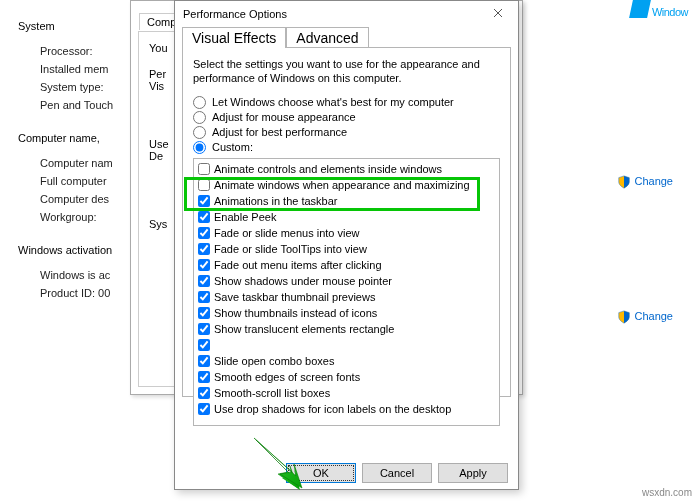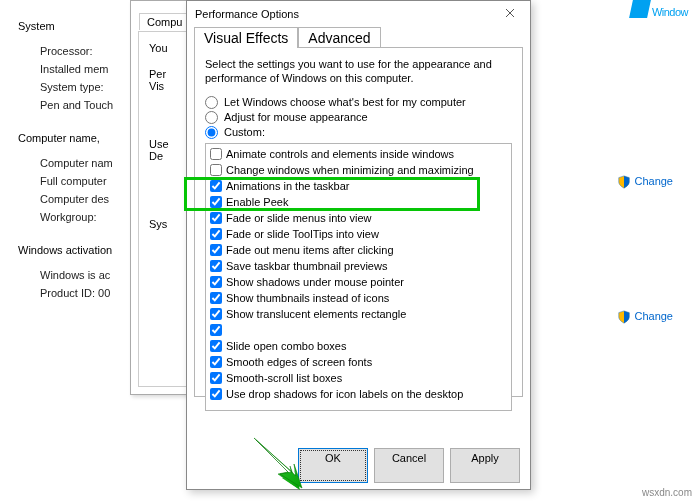--- a/index.html
+++ b/index.html
@@ -15,39 +15,39 @@
     
     
     .sys-props { position:absolute; left:130px; top:0; width:393px; height:395px; background:#fff; border:1px solid #aaa; box-shadow:2px 2px 4px rgba(0,0,0,.15);}
     .sys-props .tabs { position:absolute; top:12px; left:8px; }
     .sys-props .tab { display:inline-block; border:1px solid #ccc; border-bottom:none; padding:2px 7px; background:#fff; font-size:11px;}
     .sys-props .body { position:absolute; top:30px; left:7px; right:7px; bottom:7px; border:1px solid #ccc; padding:10px;}
     .sys-props .grp { margin-bottom:22px;}
     .sys-props .settings-btn { position:absolute; right:18px; width:68px; height:20px; border:1px solid #adadad; background:#e1e1e1; font-size:11px; text-align:center; line-height:18px;}
     
     
-    .perf { position:absolute; left:186px; top:0; width:345px; height:490px; background:#fff; border:1px solid #888; box-shadow:3px 3px 8px rgba(0,0,0,.2);}
+    .perf { position:absolute; left:174px; top:0; width:345px; height:490px; background:#fff; border:1px solid #888; box-shadow:3px 3px 8px rgba(0,0,0,.2);}
     .perf-title { height:26px; line-height:26px; padding:0 8px; font-size:11px; color:#000; position:relative; }
     .perf-close { position:absolute; right:6px; top:4px; width:28px; height:18px; text-align:center; line-height:16px; color:#555; font-size:14px;}
     .perf-tabs { position:relative; height:20px; margin:0 7px; }
     .perf-tab { display:inline-block; border:1px solid #b5b5b5; border-bottom:none; background:#fff; padding:2px 9px; font-size:14px; position:relative; }
     .perf-tab.active { background:#fff; z-index:2; }
     .perf-body { margin:0 7px 7px 7px; border:1px solid #b5b5b5; padding:10px 10px 0 10px; height:350px; position:relative; background:#fff;}
     .perf-desc { margin-bottom:10px; line-height:1.25; }
     .radio-row { margin:2px 0; display:flex; align-items:flex-start; gap:4px; }
     .radio-row input[type=radio] { margin:0 2px 0 0; }
     
     .opt-list { border:1px solid #b5b5b5; background:#fff; margin-top:4px; height:268px; overflow:auto; padding:2px 4px;}
     .opt-row { display:flex; align-items:center; gap:4px; padding:2px 0; white-space:nowrap; font-size:11px;}
     .opt-row input[type=checkbox] { width:12px; height:12px; }
     
     .highlight-box { position:absolute; border:3px solid #06c506; pointer-events:none; }
     
     .btn-row { position:absolute; bottom:6px; right:10px; display:flex; gap:6px;}
-    .win-btn { width:70px; height:35px; border:1px solid #adadad; background:#e1e1e1; font-size:11px; text-align:center; line-height:19px;}
+    .win-btn { width:70px; height:20px; border:1px solid #adadad; background:#e1e1e1; font-size:11px; text-align:center; line-height:19px;}
     .win-btn.default { border:1px solid #0078d7; outline:1px dotted #333; outline-offset:-3px;}
     
     .arrow { position:absolute; width:60px; height:60px; }
     
     .watermark { position:absolute; right:8px; bottom:4px; font-size:10px; color:#888; }
     .winlogo { position:absolute; right:12px; top:-8px; color:#00a1f1; font-size:26px; font-weight:400; letter-spacing:-0.5px;}
     .winlogo .sq { display:inline-block; width:18px; height:18px; background:#00a1f1; transform:skewX(-12deg); vertical-align:-2px; margin-right:3px;}
   </style>
 </head>
 <body>
@@ -131,32 +131,36 @@
     <div id="radio-container">
         <label class="radio-row">
           <input type="radio" name="perfmode" style="">
           <span>Let Windows choose what's best for my computer</span>
         </label>
         <label class="radio-row">
           <input type="radio" name="perfmode" style="">
           <span>Adjust for mouse appearance</span>
         </label>
         <label class="radio-row">
+          <input type="radio" name="perfmode" style="">
+          <span>Adjust for best performance</span>
+        </label>
+        <label class="radio-row">
           <input type="radio" name="perfmode" checked="" style="">
           <span>Custom:</span>
         </label>
       </div>
     <div class="opt-list" id="opt-list">
         <div class="opt-row">
           <input type="checkbox" style="">
           <span>Animate controls and elements inside windows</span>
         </div>
         <div class="opt-row">
           <input type="checkbox" style="">
-          <span>Change windows when minimizing and maximizing</span>
+          <span>Animate windows when appearance and maximizing</span>
         </div>
         <div class="opt-row">
           <input type="checkbox" checked="" style="">
           <span>Animations in the taskbar</span>
         </div>
         <div class="opt-row">
           <input type="checkbox" checked="" style="">
           <span>Enable Peek</span>
         </div>
         <div class="opt-row">
@@ -166,25 +170,25 @@
         <div class="opt-row">
           <input type="checkbox" checked="" style="">
           <span>Fade or slide ToolTips into view</span>
         </div>
         <div class="opt-row">
           <input type="checkbox" checked="" style="">
           <span>Fade out menu items after clicking</span>
         </div>
         <div class="opt-row">
           <input type="checkbox" checked="" style="">
+          <span>Show shadows under mouse pointer</span>
+        </div>
+        <div class="opt-row">
+          <input type="checkbox" checked="" style="">
           <span>Save taskbar thumbnail previews</span>
-        </div>
-        <div class="opt-row">
-          <input type="checkbox" checked="" style="">
-          <span>Show shadows under mouse pointer</span>
         </div>
         <div class="opt-row">
           <input type="checkbox" checked="" style="">
           <span>Show thumbnails instead of icons</span>
         </div>
         <div class="opt-row">
           <input type="checkbox" checked="" style="">
           <span>Show translucent elements rectangle</span>
         </div>
         <div class="opt-row">

